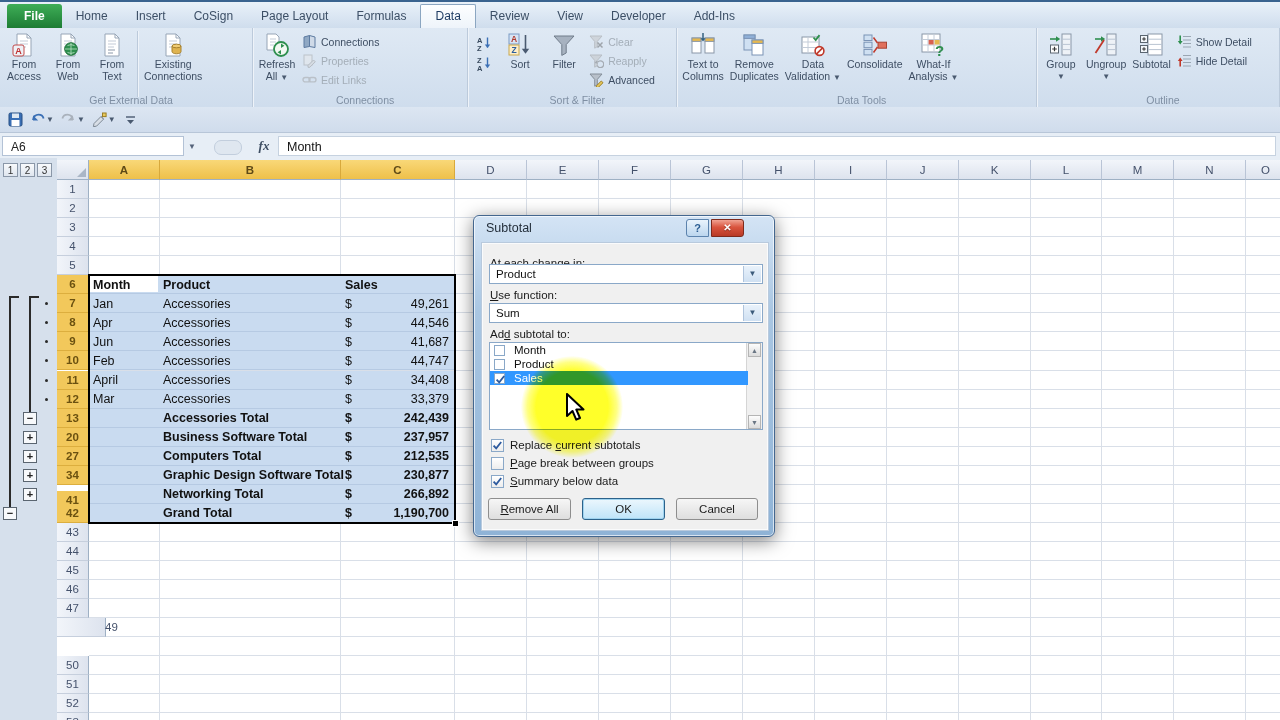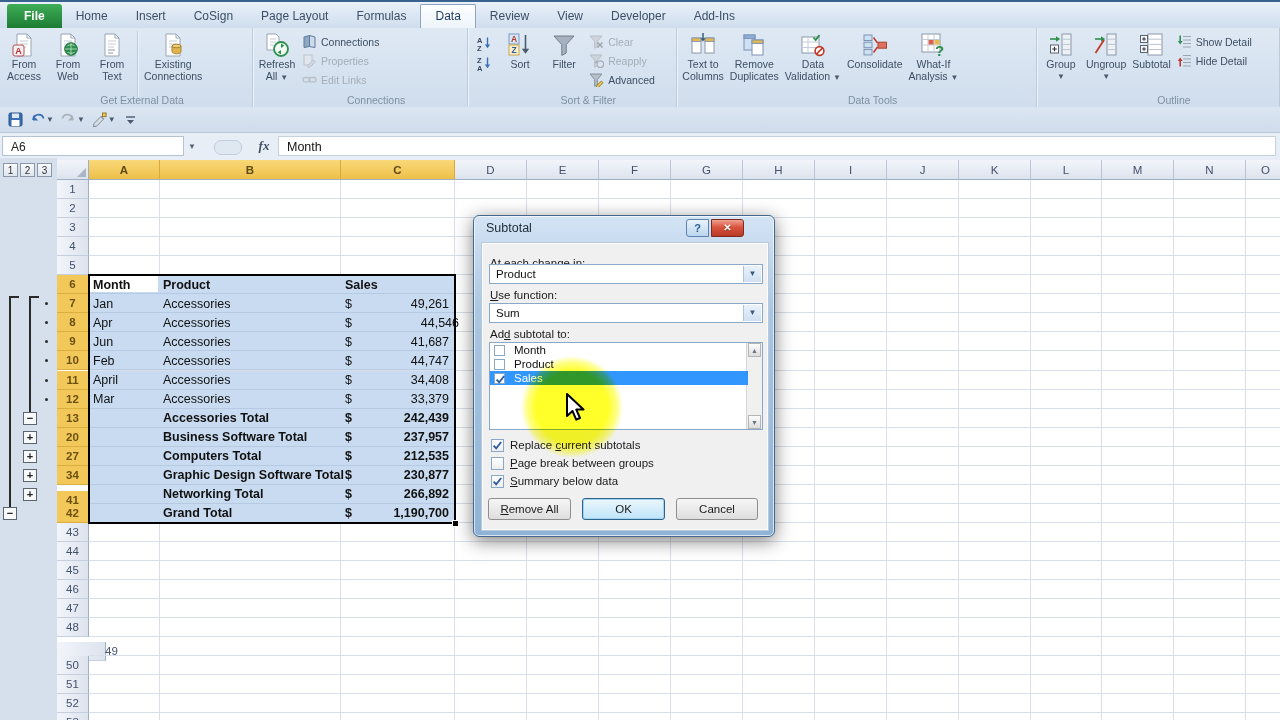--- a/index.html
+++ b/index.html
@@ -13,21 +13,21 @@
   .tab.file{background:linear-gradient(#3fae57,#1c7c33);color:#fff;font-weight:bold;
             border-radius:3px 3px 0 0;margin-left:7px;padding:0 17px;}
   .tab.active{background:linear-gradient(#fdfeff,#eef4fa);border:1px solid #8ba6c1;border-bottom:none;
               border-radius:2px 2px 0 0;color:#1f3c63;line-height:22px;height:23px;}
   
   #ribbon{position:absolute;left:0;top:28px;width:1280px;height:79px;
           background:linear-gradient(#dfe9f4,#cfdded);border-bottom:1px solid #9fb2c6;
           display:flex;}
   .rgroup{position:relative;height:79px;border-right:1px solid #bccadb;box-shadow:1px 0 0 #eef3f9;}
   .ritems{display:flex;align-items:flex-start;height:64px;padding:1px 2px 0 2px;}
-  .rglabel{position:absolute;bottom:1px;left:16px;width:100%;text-align:center;
+  .rglabel{position:absolute;bottom:1px;left:5px;width:100%;text-align:center;
            font-size:10.5px;color:#7f8fa3;}
   .rbtn{display:flex;flex-direction:column;align-items:center;min-width:38px;
         padding:2px 3px 0 3px;font-size:10.5px;line-height:11.5px;color:#3e4e63;text-align:center;}
   .rbtn .ricon{height:28px;display:flex;align-items:center;justify-content:center;}
   .smallcol{display:flex;flex-direction:column;justify-content:flex-start;padding:3px 2px;}
   .sbtn{display:flex;align-items:center;height:19px;font-size:10.5px;color:#3e4e63;white-space:nowrap;}
   .sbtn .sicon{width:17px;height:15px;margin-right:3px;display:flex;align-items:center;justify-content:center;}
   .sbtn.disabled{color:#a4aeb8;}
   .sbtn.disabled svg{opacity:.45;filter:grayscale(1);}
   .iconcol{display:flex;flex-direction:column;padding:4px 2px;}
@@ -600,41 +600,41 @@
       <div class="rowhdr" style="top: 381.95px; height: 19.05px; line-height: 19.05px;">44</div>
       <div class="hline" style="left: 89px; top: 400px; width: 1197px;"></div>
       <div class="rowhdr" style="top: 401px; height: 19.05px; line-height: 19.05px;">45</div>
       <div class="hline" style="left: 89px; top: 419.05px; width: 1197px;"></div>
       <div class="rowhdr" style="top: 420.05px; height: 19.05px; line-height: 19.05px;">46</div>
       <div class="hline" style="left: 89px; top: 438.1px; width: 1197px;"></div>
       <div class="rowhdr" style="top: 439.1px; height: 19.05px; line-height: 19.05px;">47</div>
       <div class="hline" style="left: 89px; top: 457.15px; width: 1197px;"></div>
       <div class="rowhdr" style="top: 458.15px; height: 19.05px; line-height: 19.05px;">48</div>
       <div class="hline" style="left: 89px; top: 476.2px; width: 1197px;"></div>
-      <div class="rowhdr" style="top: 482px; height: 19.05px; line-height: 19.05px; padding-left: 48px;">49</div>
+      <div class="rowhdr" style="top: 458px; height: 19.05px; line-height: 19.05px; padding-left: 48px;">49</div>
       <div class="hline" style="left: 89px; top: 495.25px; width: 1197px;"></div>
       <div class="rowhdr" style="top: 496.25px; height: 19.05px; line-height: 19.05px;">50</div>
       <div class="hline" style="left: 89px; top: 514.3px; width: 1197px;"></div>
       <div class="rowhdr" style="top: 515.3px; height: 19.05px; line-height: 19.05px;">51</div>
       <div class="hline" style="left: 89px; top: 533.35px; width: 1197px;"></div>
       <div class="rowhdr" style="top: 534.35px; height: 19.05px; line-height: 19.05px;">52</div>
       <div class="hline" style="left: 89px; top: 552.4px; width: 1197px;"></div>
       <div class="rowhdr" style="top: 553.4px; height: 19.05px; line-height: 19.05px;">53</div>
       <div class="activecell" style="left: 90px; top: 116.25px; width: 68px; height: 16.05px;"></div>
       <div class="cell b" style="left: 93px; top: 117.75px;">Month</div>
       <div class="cell b" style="left: 163px; top: 117.75px; width: 260px; overflow: hidden;">Product</div>
       <div class="cell b" style="left: 345px; top: 117.75px;">Sales</div>
       <div class="cell" style="left: 93px; top: 136.8px;">Jan</div>
       <div class="cell" style="left: 163px; top: 136.8px; width: 260px; overflow: hidden;">Accessories</div>
       <div class="cell" style="left: 345px; top: 136.8px;">$</div>
       <div class="cell" style="left: 349px; top: 136.8px; width: 100px; text-align: right;">49,261</div>
       <div class="cell" style="left: 93px; top: 155.85px;">Apr</div>
       <div class="cell" style="left: 163px; top: 155.85px; width: 260px; overflow: hidden;">Accessories</div>
       <div class="cell" style="left: 345px; top: 155.85px;">$</div>
-      <div class="cell" style="left: 359px; top: 155.85px; width: 100px; text-align: right;">44,546</div>
+      <div class="cell" style="left: 349px; top: 155.85px; width: 100px; text-align: right;">44,546</div>
       <div class="cell" style="left: 93px; top: 174.9px;">Jun</div>
       <div class="cell" style="left: 163px; top: 174.9px; width: 260px; overflow: hidden;">Accessories</div>
       <div class="cell" style="left: 345px; top: 174.9px;">$</div>
       <div class="cell" style="left: 349px; top: 174.9px; width: 100px; text-align: right;">41,687</div>
       <div class="cell" style="left: 93px; top: 193.95px;">Feb</div>
       <div class="cell" style="left: 163px; top: 193.95px; width: 260px; overflow: hidden;">Accessories</div>
       <div class="cell" style="left: 345px; top: 193.95px;">$</div>
       <div class="cell" style="left: 349px; top: 193.95px; width: 100px; text-align: right;">44,747</div>
       <div class="cell" style="left: 93px; top: 213px;">April</div>
       <div class="cell" style="left: 163px; top: 213px; width: 260px; overflow: hidden;">Accessories</div>

